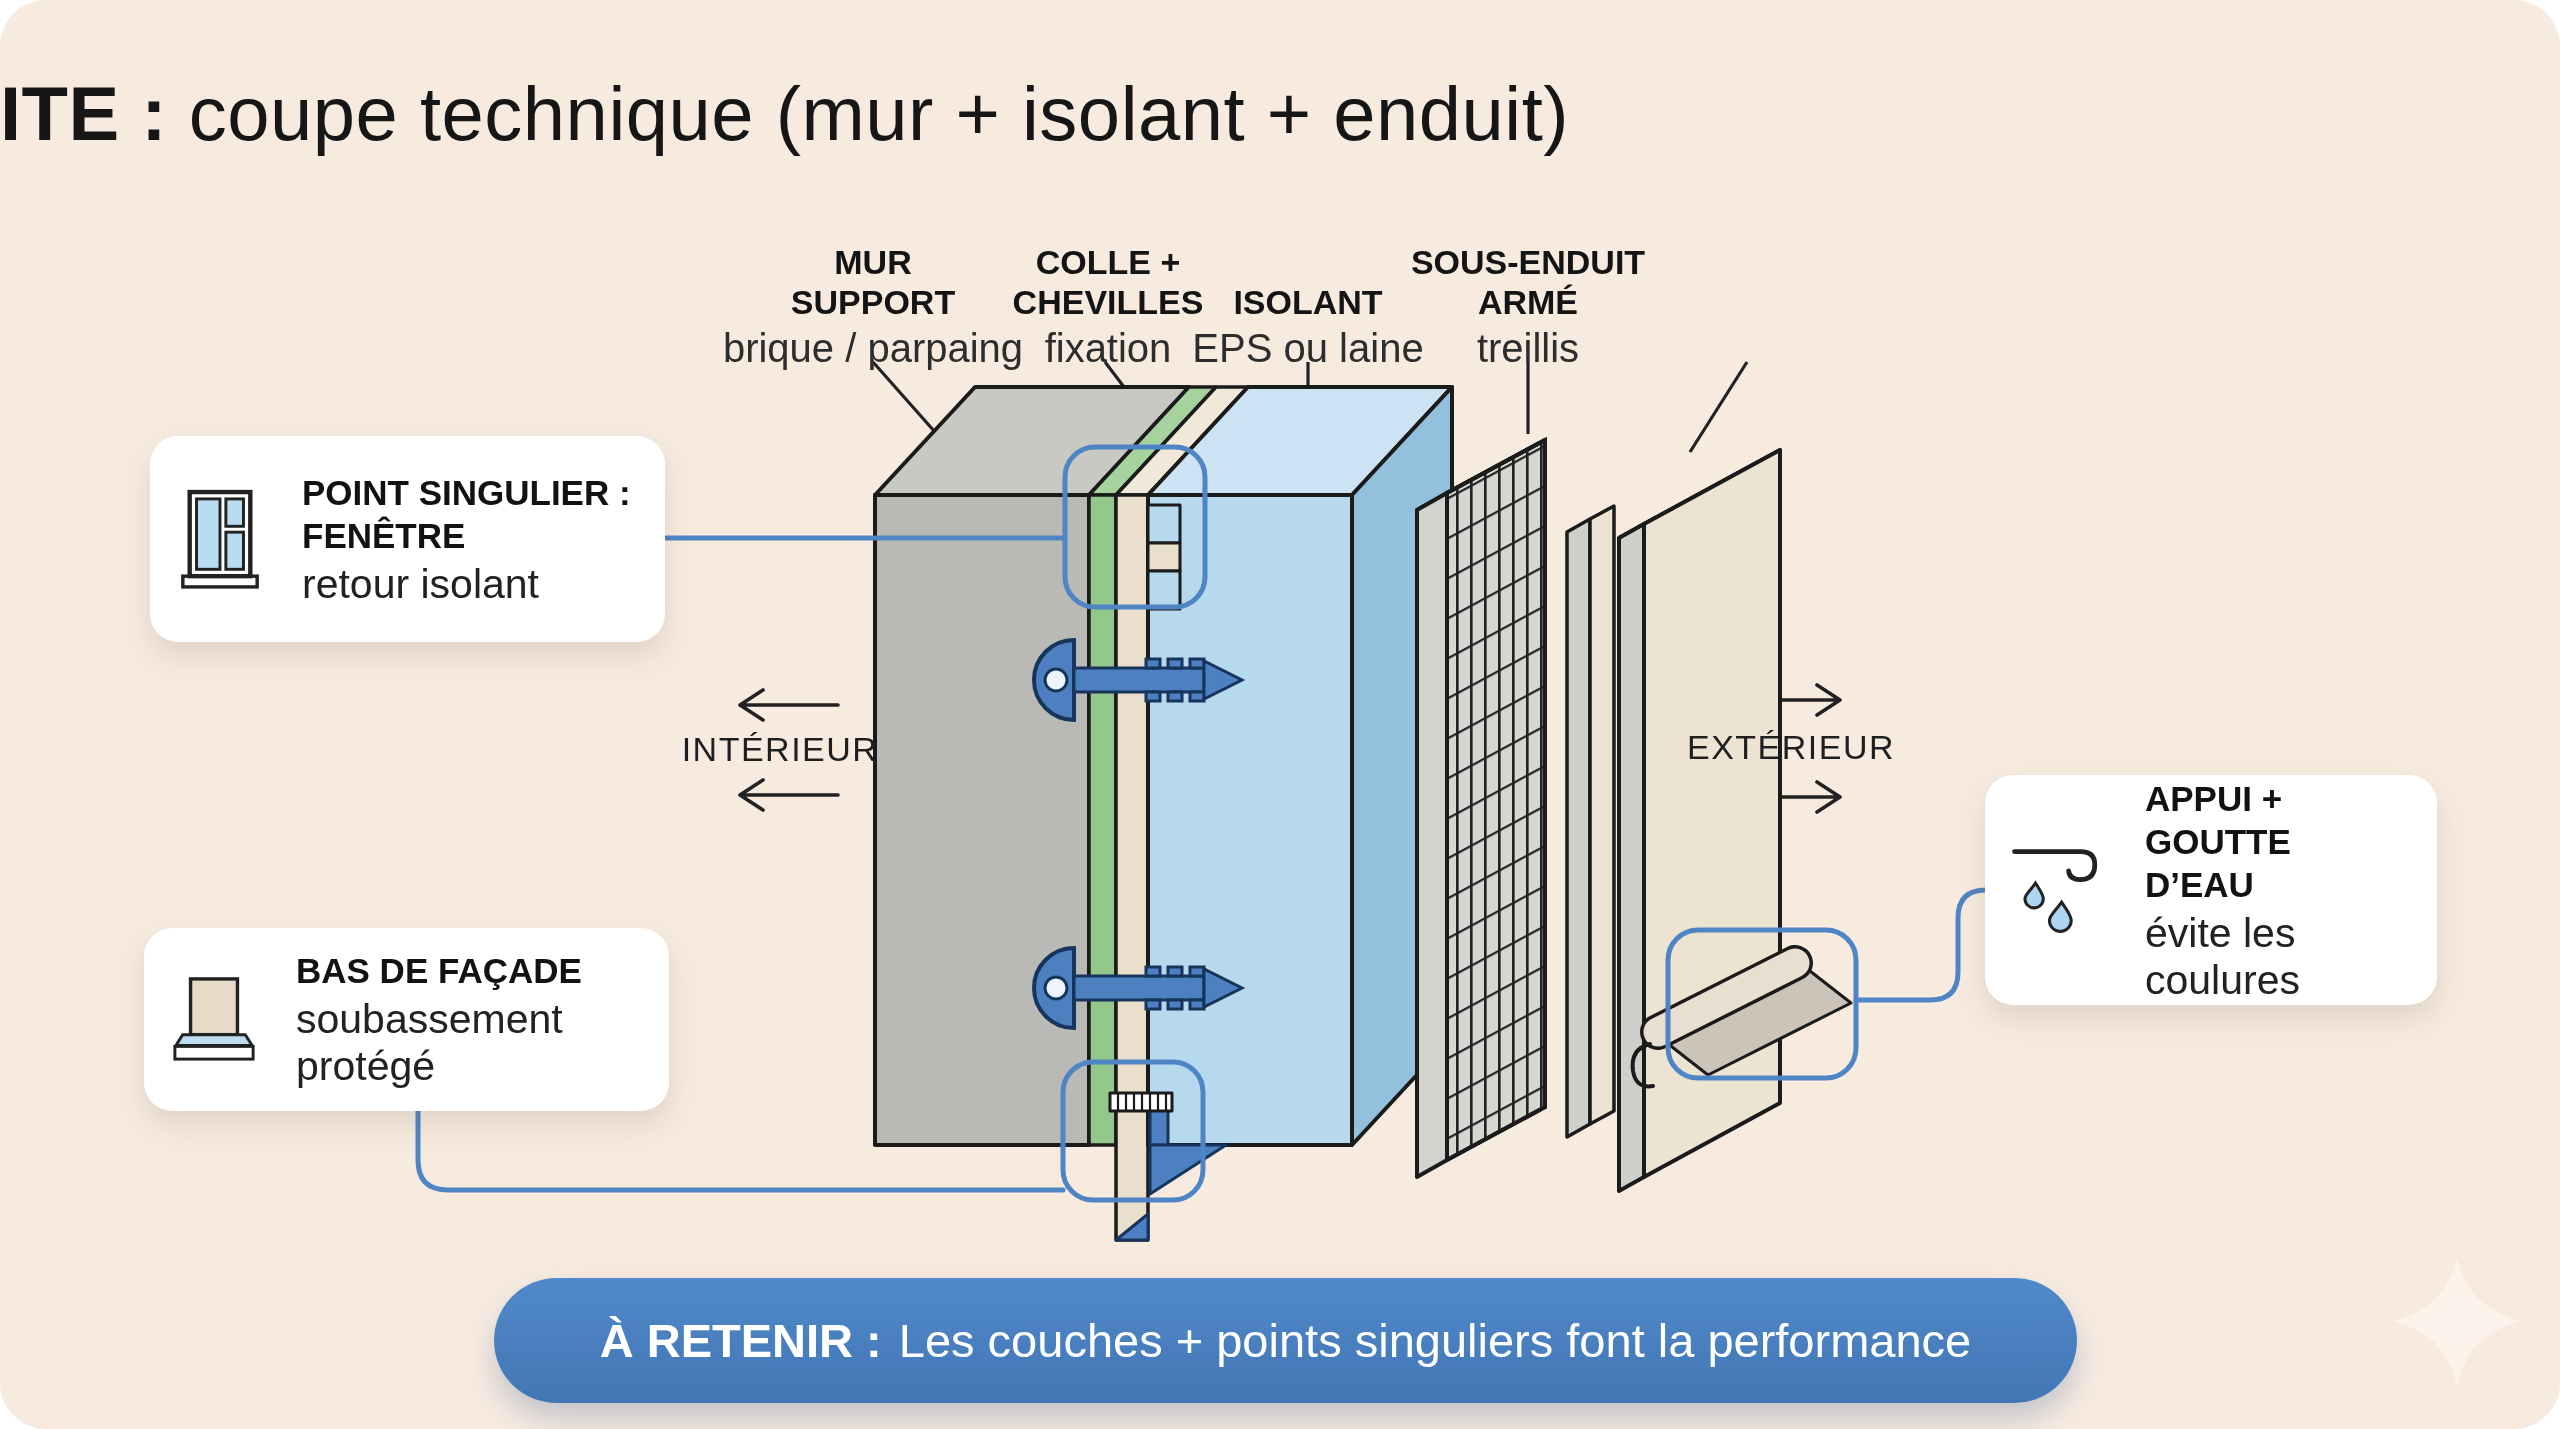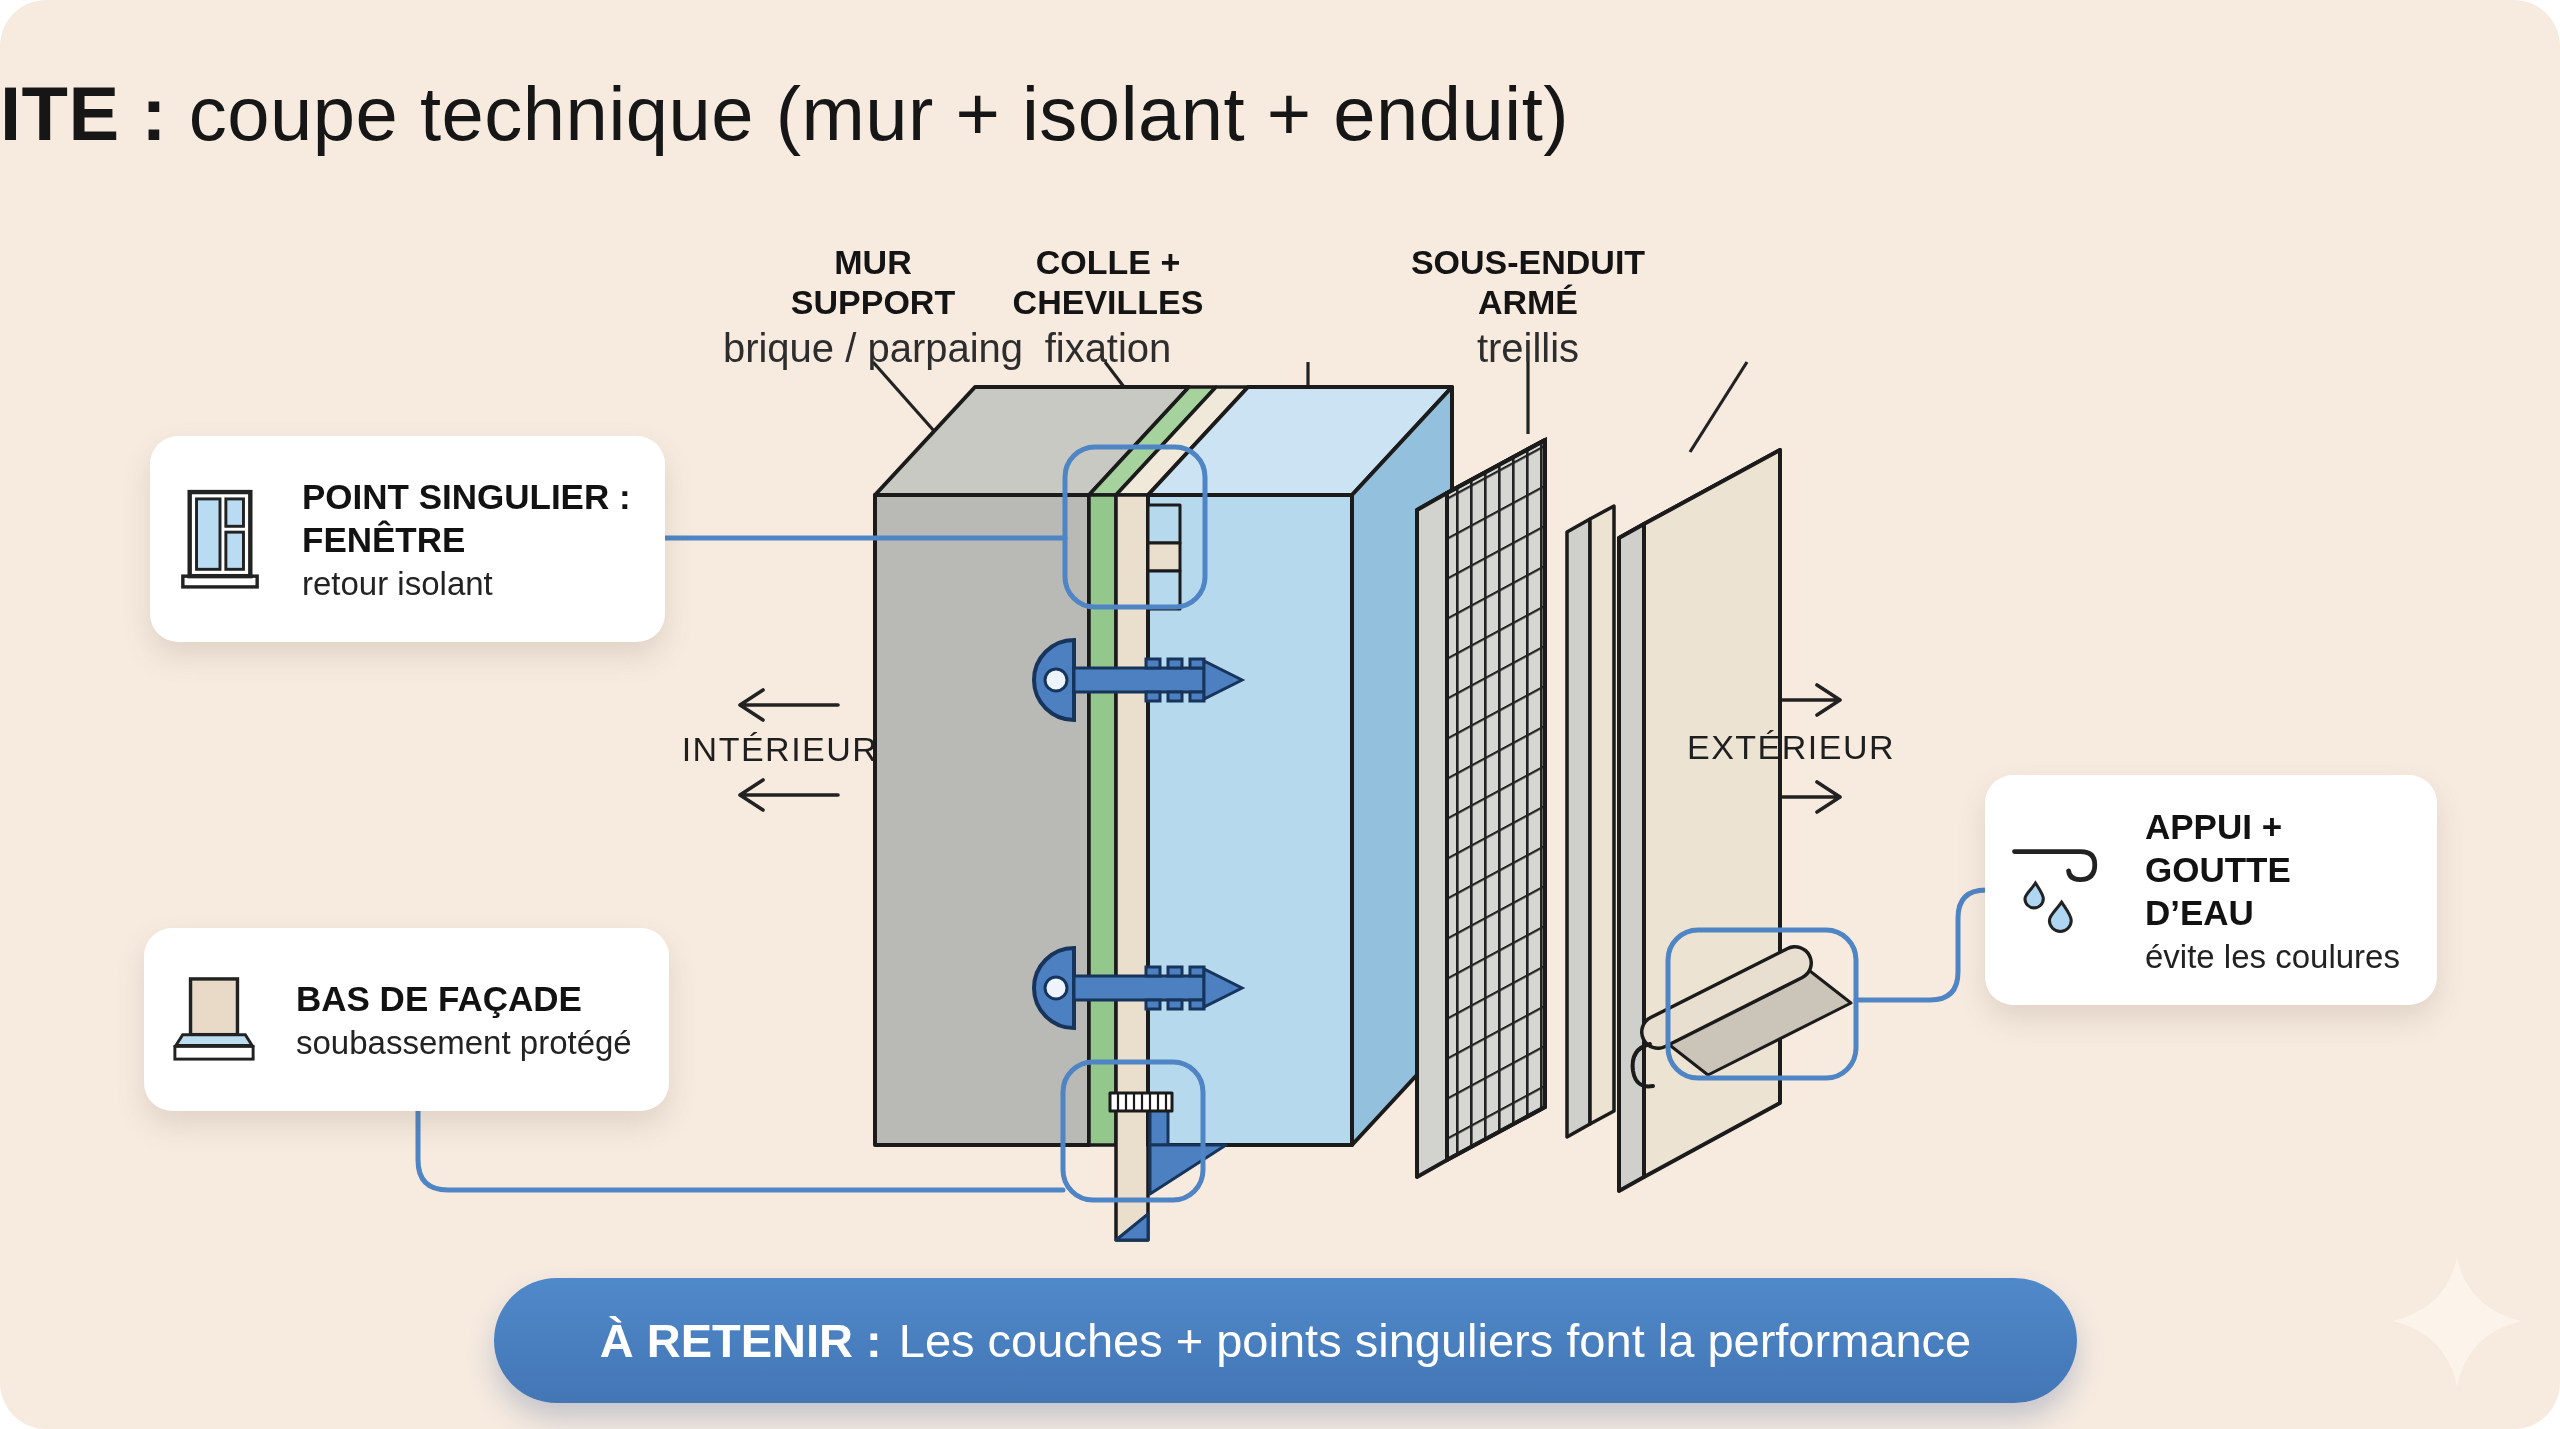--- a/index.html
+++ b/index.html
@@ -16,21 +16,21 @@
   .layer-label .t{font-weight:700;font-size:34px;line-height:40px;color:#141414;white-space:pre-line;
                   height:82px;display:flex;flex-direction:column;justify-content:flex-end;align-items:center;}
   .layer-label .s{font-size:40px;color:#2d2d2d;margin-top:4px;}
 
   .side-label{position:absolute;transform:translateX(-50%);font-size:34px;color:#1f1f1f;letter-spacing:1.5px;}
 
   .callout{position:absolute;background:#ffffff;border-radius:28px;
            box-shadow:0 14px 30px rgba(95,70,45,.15);
            display:flex;align-items:center;gap:38px;padding:0 26px;box-sizing:border-box;}
   .callout .ct{font-weight:700;font-size:35px;line-height:43px;color:#121212;white-space:pre-line;}
-  .callout .cs{font-size:33px;color:#222222;margin-top:4px;}
+  .callout .cs{font-size:41px;color:#222222;margin-top:4px;}
   .callout .icon{flex:0 0 auto;}
 
   .banner{position:absolute;left:494px;top:1278px;width:1583px;height:125px;border-radius:63px;
           background:linear-gradient(180deg,#5089ca,#4376b5);
           box-shadow:0 16px 28px rgba(70,100,150,.28);
           display:flex;align-items:center;justify-content:center;color:#ffffff;font-size:47px;}
   .banner .b{font-weight:700;margin-right:17px;}
 
   .sparkle{position:absolute;left:2390px;top:1255px;width:134px;height:134px;}
 </style>
@@ -159,20 +159,24 @@
   <div class="layer-label" style="left:873px">
     <div class="t">MUR
 SUPPORT</div>
     <div class="s">brique / parpaing</div>
   </div>
   <div class="layer-label" style="left:1108px">
     <div class="t">COLLE +
 CHEVILLES</div>
     <div class="s">fixation</div>
   </div>
+  <div class="layer-label" style="left:1308px">
+    <div class="t">ISOLANT</div>
+    <div class="s">EPS ou laine</div>
+  </div>
   <div class="layer-label" style="left:1528px">
     <div class="t">SOUS-ENDUIT
 ARMÉ</div>
     <div class="s">treillis</div>
   </div>
 
   <div class="side-label" style="left:780px;top:730px">INTÉRIEUR</div>
   <div class="side-label" style="left:1791px;top:728px">EXTÉRIEUR</div>
 
   <div class="callout" style="left:150px;top:436px;width:515px;height:206px">

